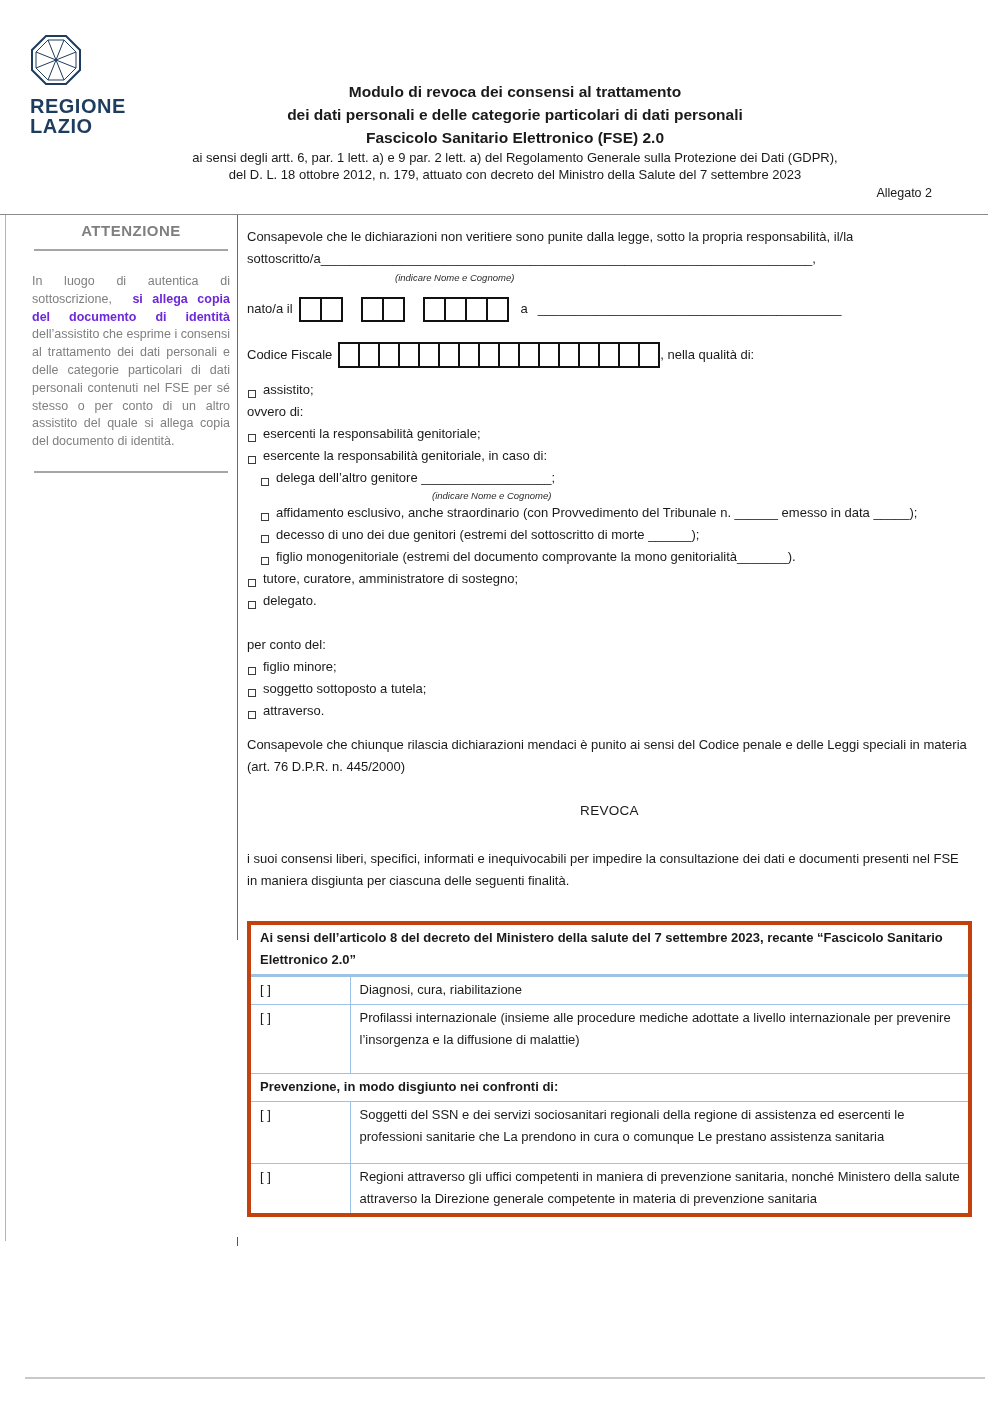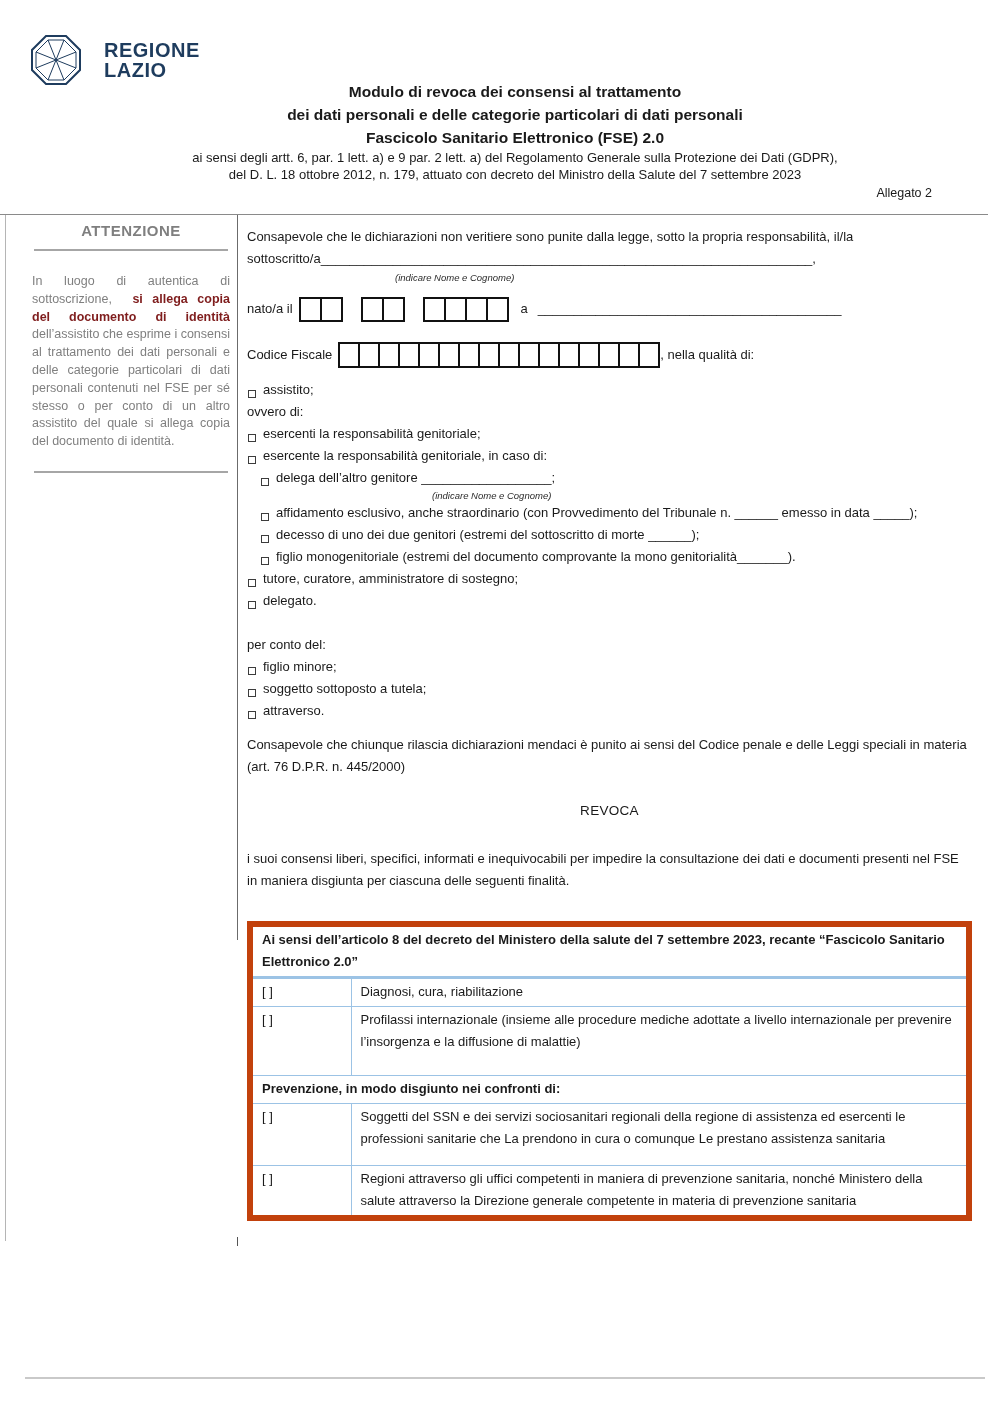--- a/index.html
+++ b/index.html
@@ -1,39 +1,39 @@
 <!DOCTYPE html>
 <html><head>
 <meta charset="utf-8">
 <style>
   * { margin:0; padding:0; box-sizing:border-box; }
   html,body { width:1000px; height:1414px; background:#ffffff; position:relative;
               font-family:"Liberation Sans", sans-serif; color:#1a1a1a; }
 
   
-  .logo-row { position:absolute; left:30px; top:34px; display:flex; align-items:center; gap:22px; }
+  .logo-row { position:absolute; left:30px; top:34px; display:flex; gap:10px;flex-direction:column; }
   .logo-text { color:#1e3c5e; font-size:20px; font-weight:600; line-height:20px; letter-spacing:0.5px; }
   .title-block { position:absolute; left:120px; right:90px; top:80px; text-align:center; }
   .title-main { font-size:15.5px; font-weight:bold; line-height:23px; }
   .title-sub  { font-size:13px; font-weight:normal; line-height:14.5px; margin-top:2px; }
   .allegato { position:absolute; right:68px; top:186px; font-size:12.5px; }
 
   
   .rule-top   { position:absolute; left:0; top:214px; width:988px; height:1px; background:#8a8a8a; }
   .vline-left { position:absolute; left:5px;  top:215px; width:1px; height:1026px; background:#b5b5b5; }
   .vline-mid  { position:absolute; left:237px; top:215px; width:1px; height:725px; background:#6b6b6b; }
   .vline-tick { position:absolute; left:237px; top:1237px; width:1px; height:9px; background:#555; }
   .rule-footer{ position:absolute; left:25px; top:1377px; width:960px; height:2px; background:#c9c9c9; }
 
   
   .attention { position:absolute; left:32px; top:222px; width:198px; color:#7f7f7f; }
   .attention-title { text-align:center; font-weight:bold; font-size:15px; letter-spacing:0.5px; }
   .att-rule { height:2px; background:#a6a6a6; margin:10px 2px 0 2px; }
   .attention-body { margin-top:22px; font-size:12.5px; line-height:17.8px; text-align:justify; }
-  .attention-body b { color:#7f1d1d;margin-left:11px; }
+  .attention-body b { color:#6d28d9;margin-left:11px; }
   .att-rule-bottom { margin-top:20px; }
 
   
   .main-col { position:absolute; left:237px; top:215px; width:741px; }
   .flow { padding:11px 6px 0 10px; font-size:13px; line-height:22px; }
   .note { font-style:italic; font-size:9.5px; line-height:13px; color:#2b2b2b; }
   .note-intro { margin-left:148px; margin-top:1px; }
   .note-delega { margin-left:185px; margin-top:0; }
 
   .born-row { display:flex; align-items:center; margin-top:11px; height:28px; }
@@ -53,21 +53,21 @@
   .revoca-text { margin-top:26px; }
 
   
   .consent-table { width:100%; border-collapse:collapse; margin-top:29px; font-size:13px; line-height:22px; }
   .consent-table td { border:1px solid #9cc3e5; padding:2px 8px 3px 9px; vertical-align:top; }
   .consent-table .th-row td { font-weight:bold; border-bottom:3px solid #9cc3e5; }
   .consent-table .sub-row td { font-weight:bold; }
   .consent-table td.cbcell { width:101px; }
   .consent-table td.pad-extra { padding-bottom:22px; }
   .consent-table td.pad-b8 { padding-bottom:15px; }
-  .consent-table { border:6px solid #c2410c; }
+  .consent-table { border:4px solid #c2410c; }
 
   
   .logo-oct { display:block; }
 </style>
 </head>
 <body>
 
 <div class="logo-row">
   <svg class="logo-oct" width="52" height="52" viewBox="0 0 52 52">
     <g fill="none" stroke="#1e3c5e" stroke-width="2">

